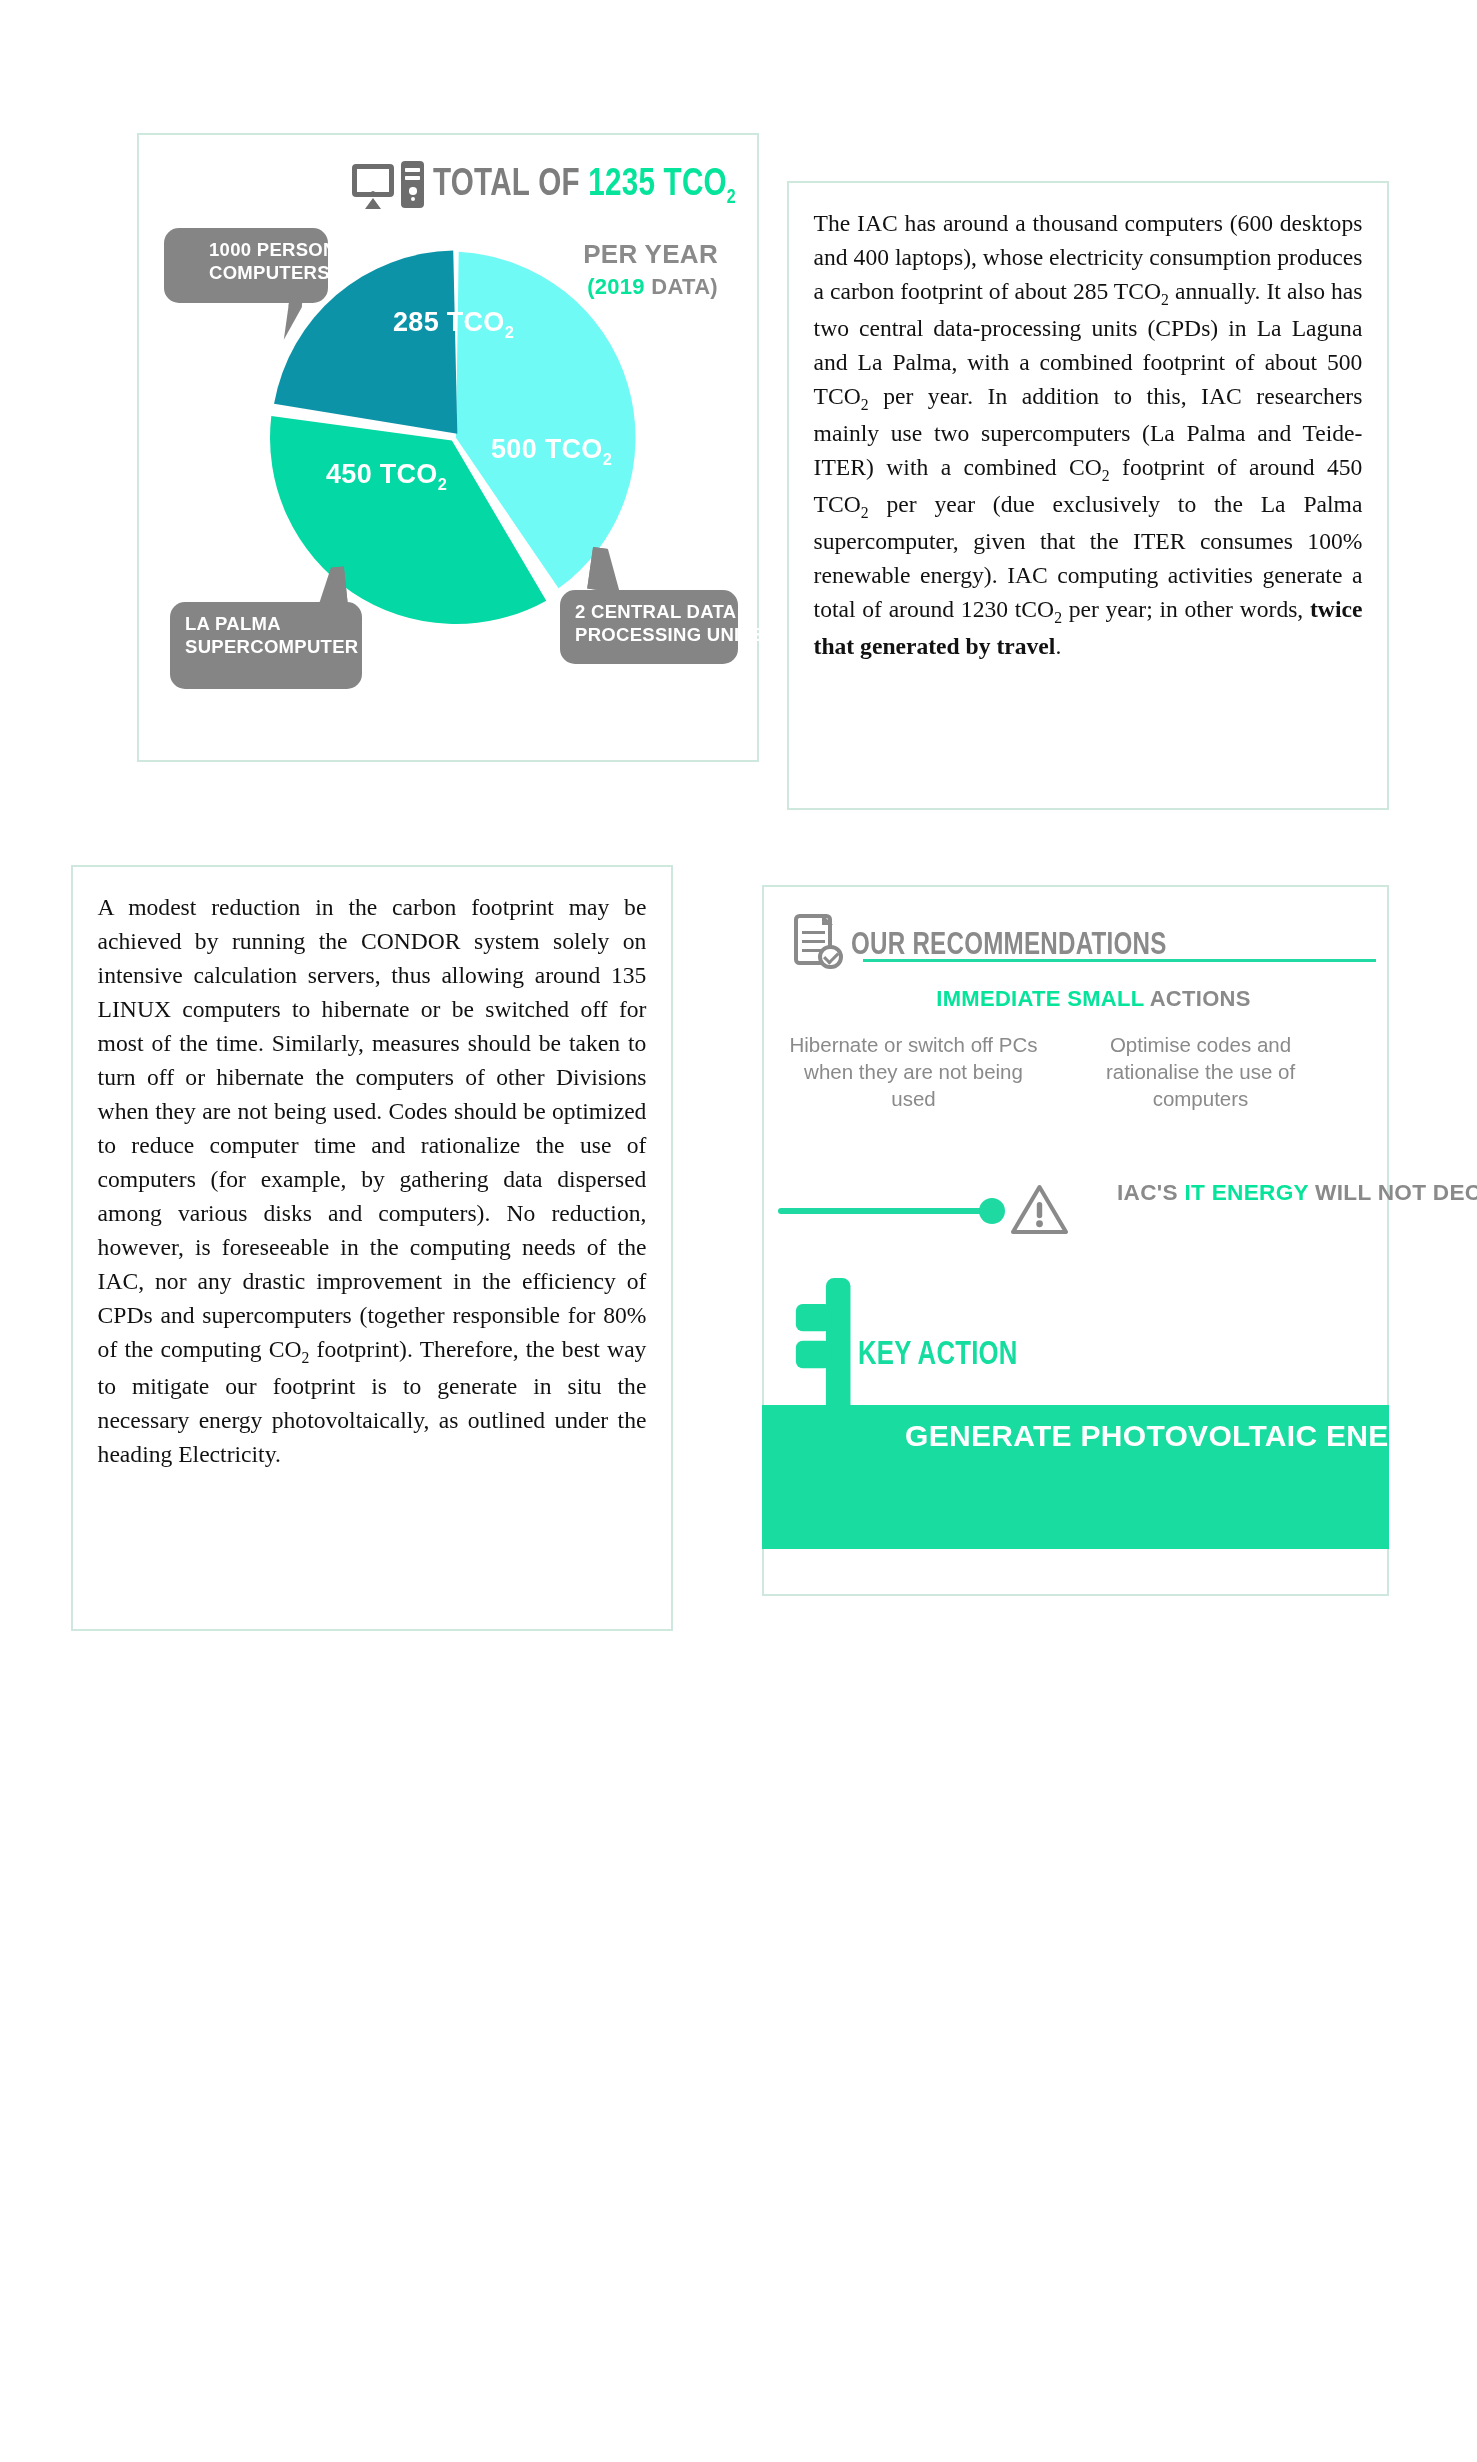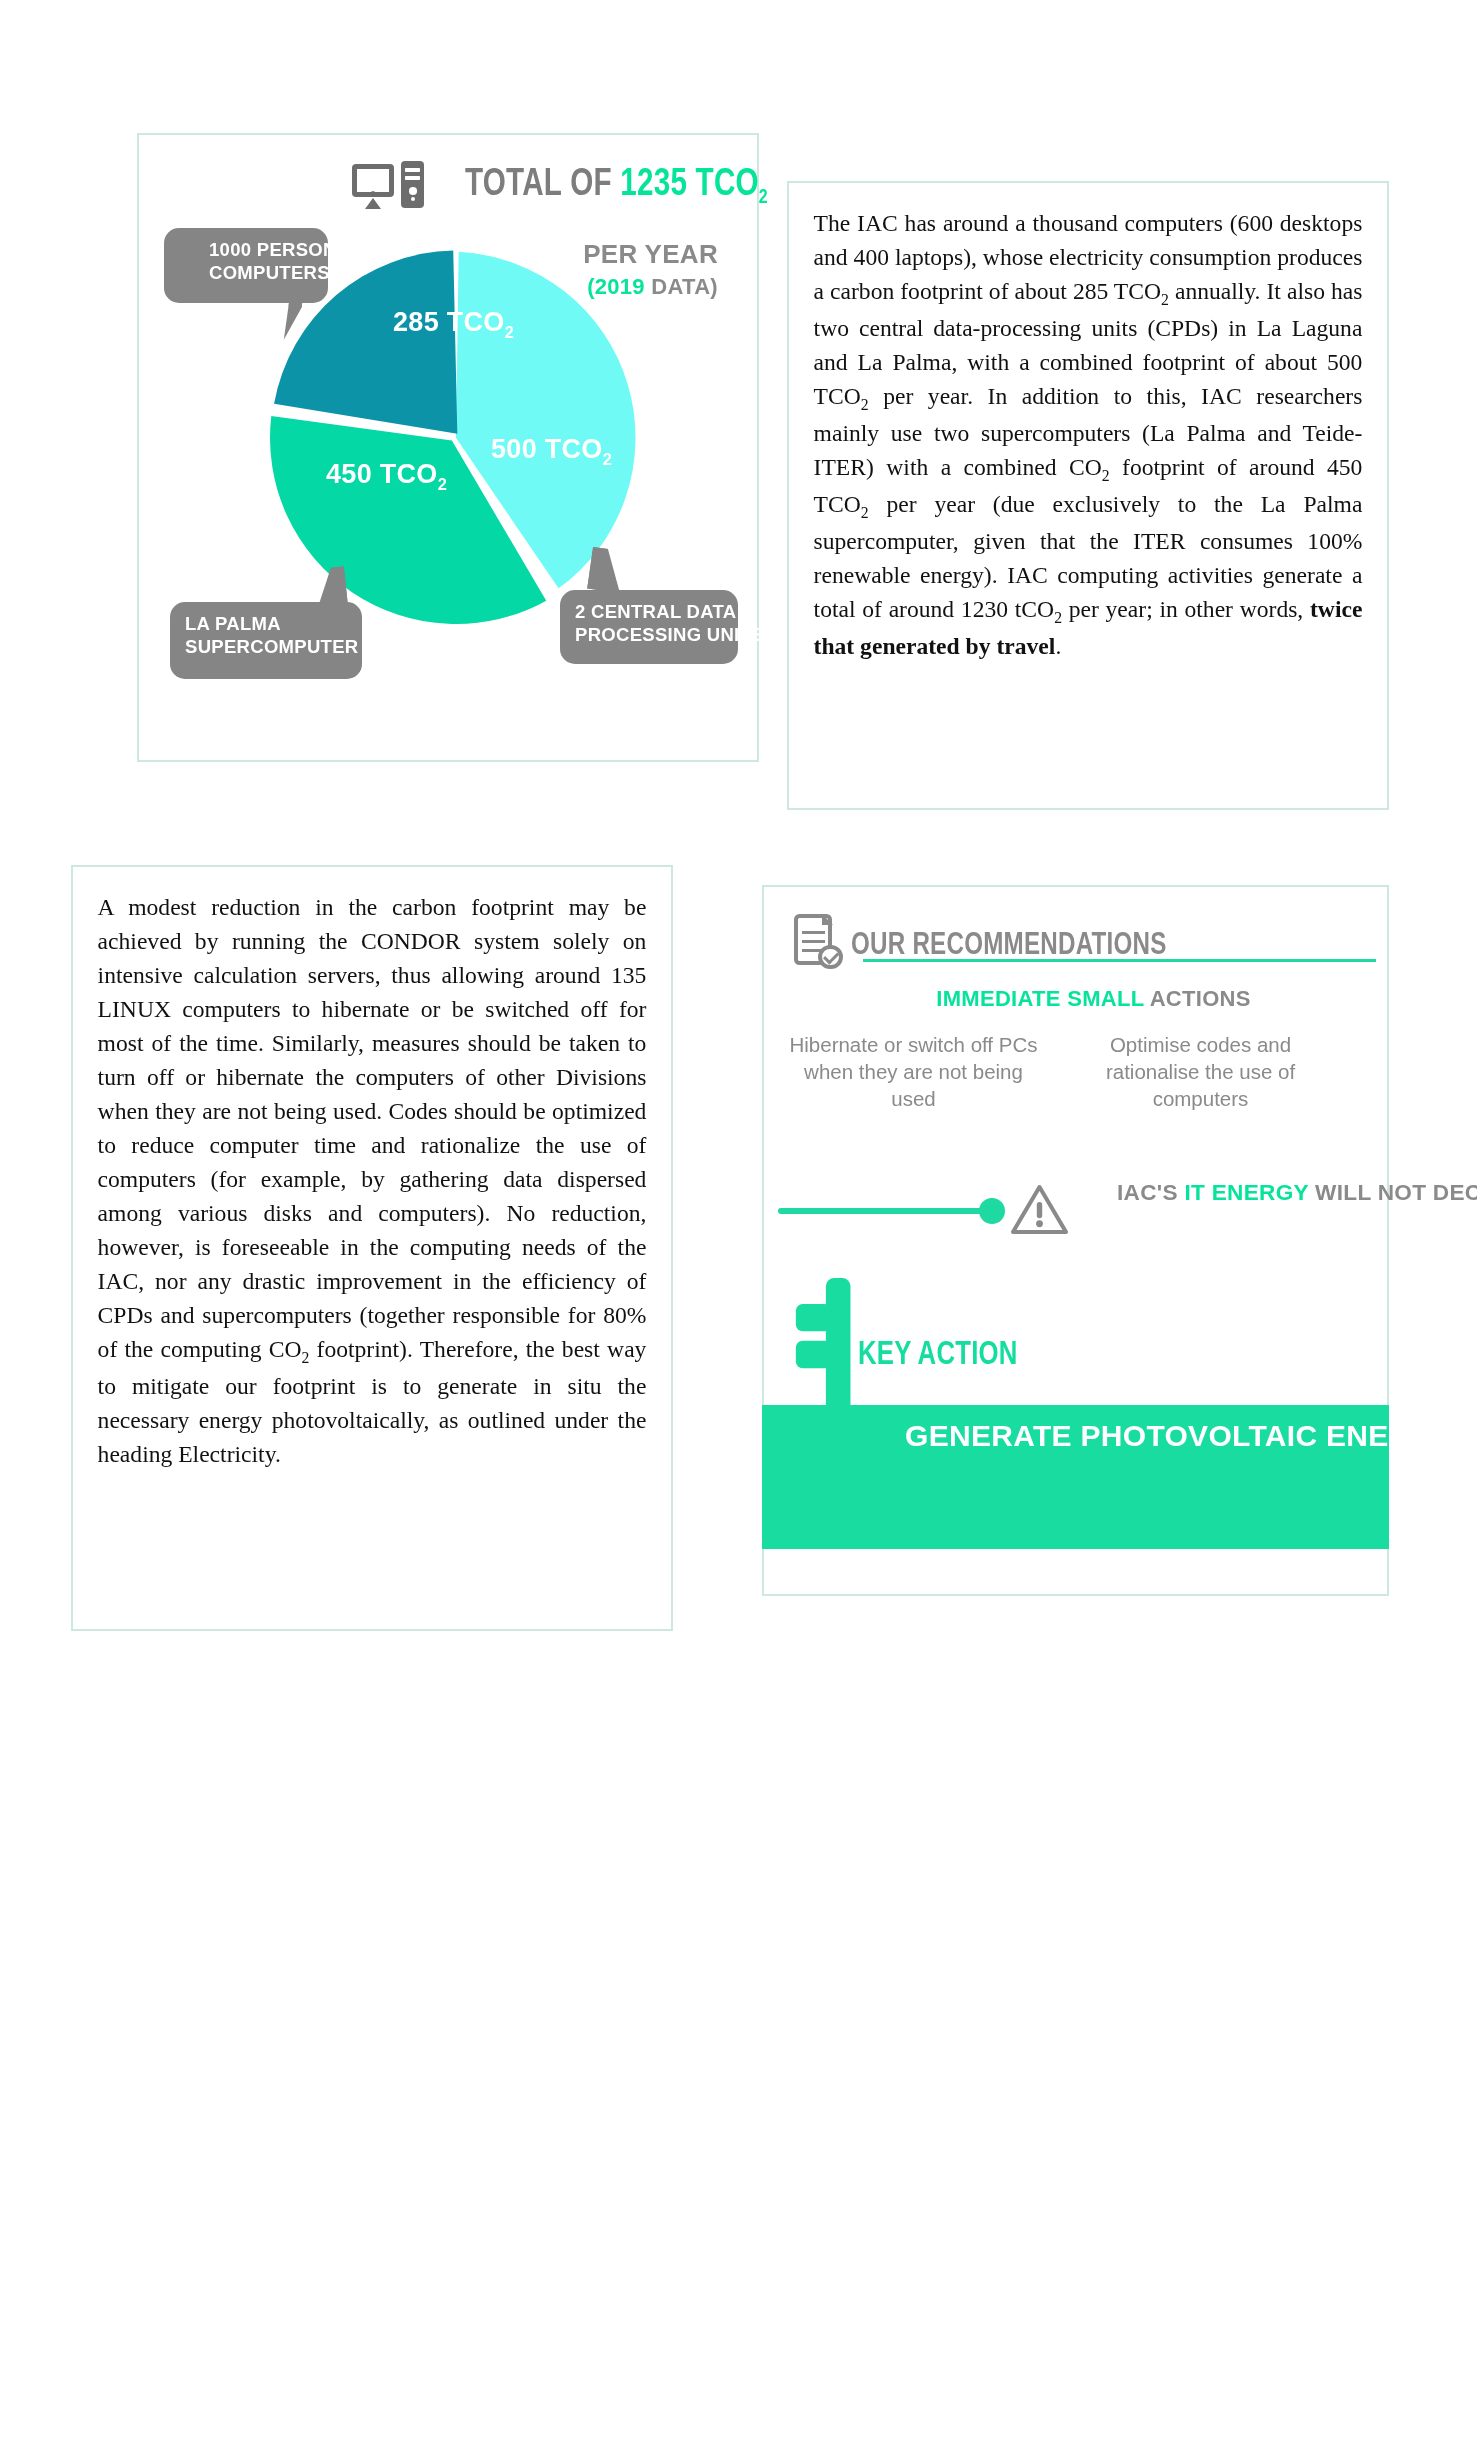--- a/index.html
+++ b/index.html
@@ -20,21 +20,21 @@
     transform:scaleX(.78);
     transform-origin:left center;
     white-space:nowrap;
     letter-spacing:0.3px;
   }
   .cond-c{transform-origin:center center;margin-left:36px;}
 
   
   #pie-panel{left:137px;top:133px;width:622px;height:629px;}
 
-  .hdr{position:absolute;gap:32px;}
+  .hdr{position:absolute;}
   #hdr-row{left:349px;top:153px;height:63px;display:flex;align-items:center;}
   .pc-icon{width:81px;height:55px;position:relative;flex:0 0 auto;}
   .pc-icon .mon{position:absolute;left:2.7px;top:6.8px;width:42px;height:33px;border:5.5px solid #6d6d6d;border-radius:4.1px;box-sizing:border-box;background:#fff;}
   .pc-icon .dot{position:absolute;left:22px;top:34px;width:4.1px;height:4.1px;border-radius:50%;background:#6d6d6d;}
   .pc-icon .stand{position:absolute;left:15.7px;top:41px;width:0;height:0;border-left:8.2px solid transparent;border-right:8.2px solid transparent;border-bottom:11px solid #6d6d6d;}
   .pc-icon .twr{position:absolute;left:52px;top:4.1px;width:23px;height:47px;border-radius:4.1px;background:#6d6d6d;}
   .pc-icon .bar{position:absolute;left:56px;width:15px;height:4.1px;background:#fff;border-radius:0.7px;}
   .pc-icon .b1{top:11px;} .pc-icon .b2{top:19px;}
   .pc-icon .c1{position:absolute;left:60px;top:30px;width:7.5px;height:7.5px;border-radius:50%;background:#fff;}
   .pc-icon .c2{position:absolute;left:62px;top:40px;width:4.1px;height:4.1px;border-radius:50%;background:#fff;}
@@ -57,21 +57,21 @@
   #lbl-500{left:491px;top:436px;}
   #lbl-450{left:326px;top:461px;}
 
   
   .bubble{position:absolute;background:#858585;border-radius:15px;color:#fff;padding:11px 15px;box-sizing:border-box;}
   .bubble .bl{font-size:18.5px;line-height:22.6px;display:block;}
   .tail{position:absolute;width:0;height:0;}
 
   #bub-pc{left:164px;top:228px;width:164px;height:75px;padding-left:45px;}
   #tail-pc{left:287px;top:294px;border-left:13.7px solid #858585;border-right:0 solid transparent;border-top:13.7px solid #858585;border-bottom:34px solid transparent;transform:rotate(8deg);}
-  #bub-lp{left:170px;top:602px;width:192px;height:77px;}
+  #bub-lp{left:170px;top:602px;width:192px;height:87px;}
   #tail-lp{left:315px;top:568px;border-left:18px solid transparent;border-right:13.7px solid #858585;border-bottom:40px solid #858585;transform:rotate(-6deg);}
   #bub-cd{left:560px;top:590px;width:178px;height:74px;}
   #tail-cd{left:590px;top:549px;border-left:15px solid #858585;border-right:18px solid transparent;border-bottom:42px solid #858585;transform:rotate(8deg);}
 
   
   .tpanel{padding:23px 24.6px;box-sizing:border-box;margin-top:48px;}
   .body-txt{
     font-family:"Liberation Serif",serif;
     font-size:23.6px;line-height:34px;color:#111;
     text-align:justify;margin:0;

